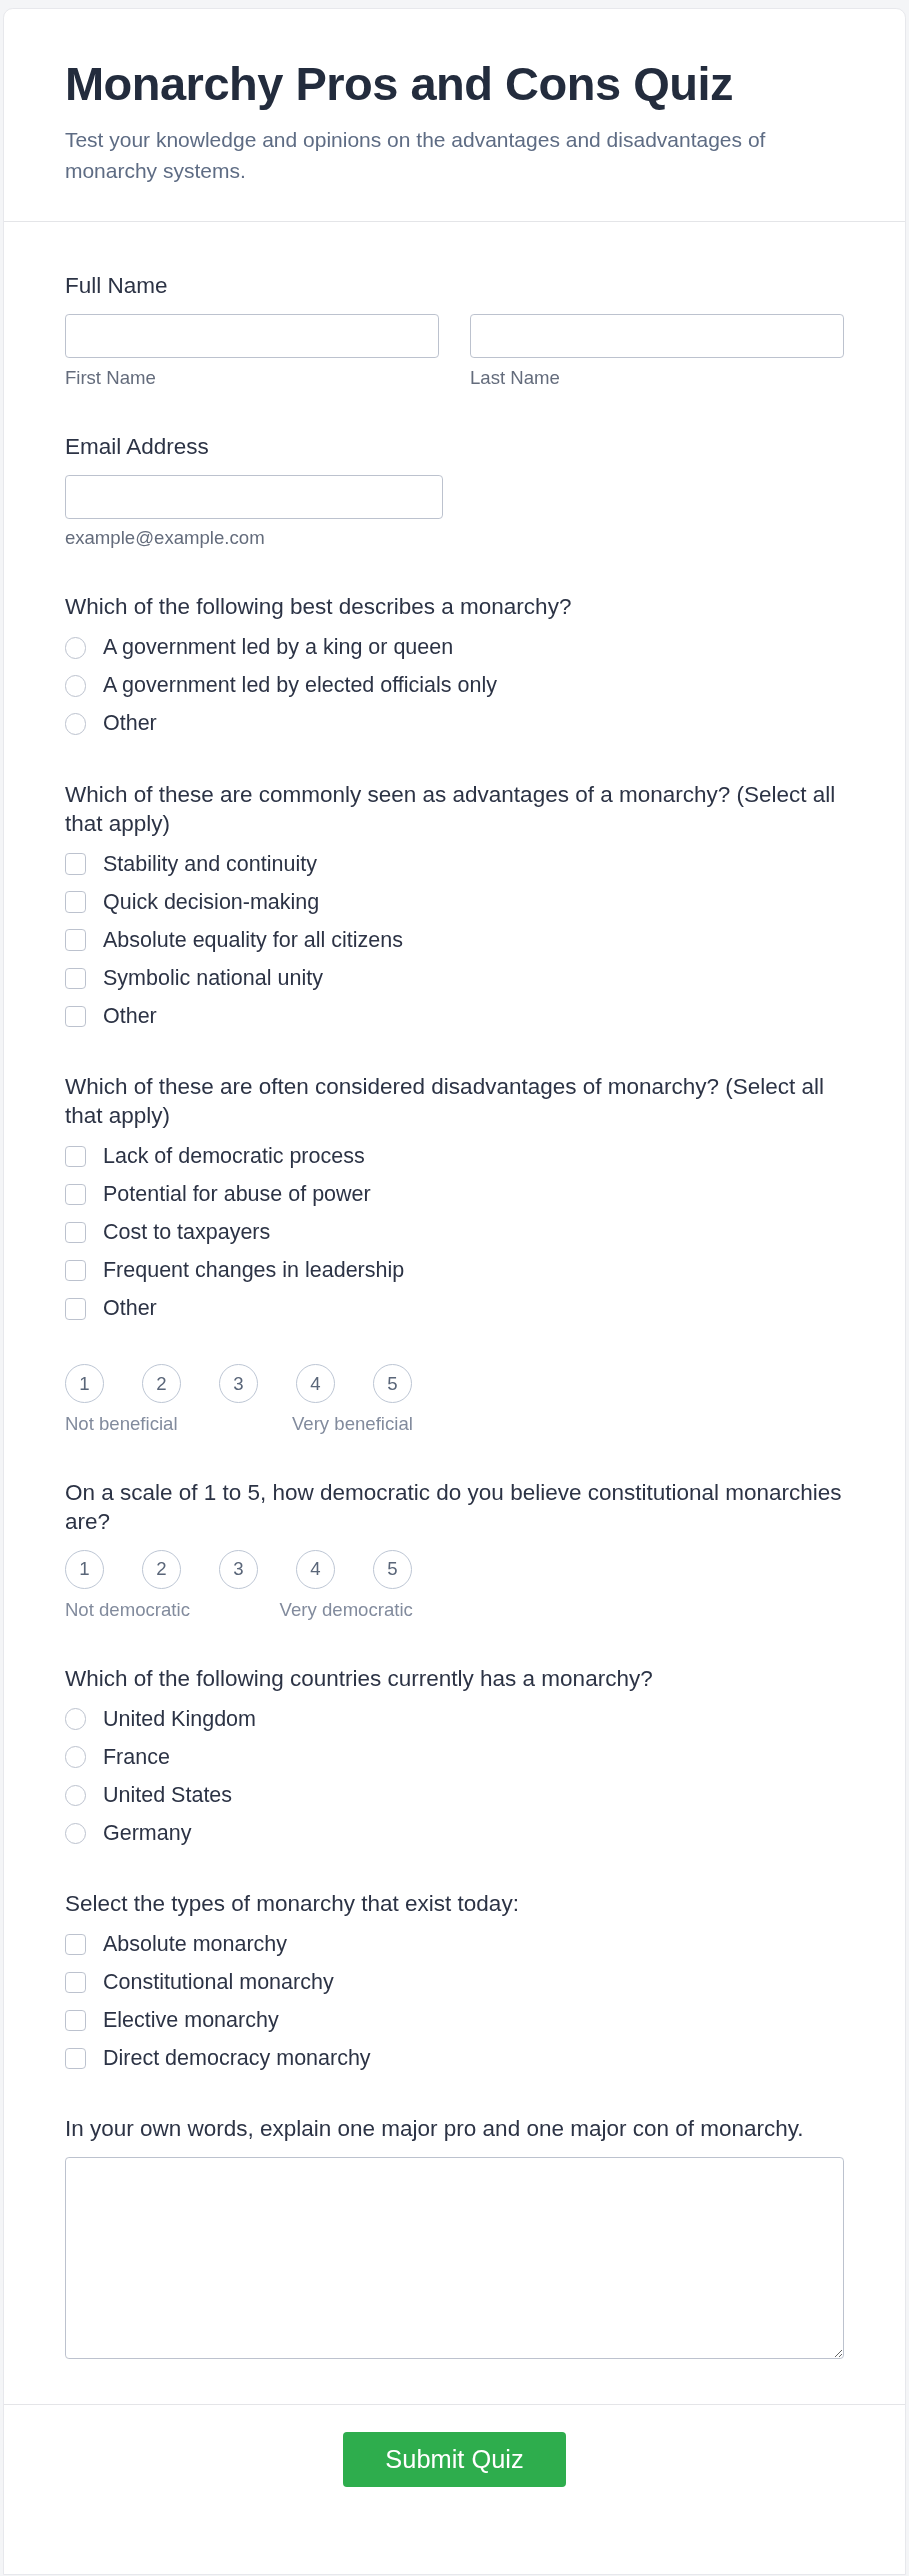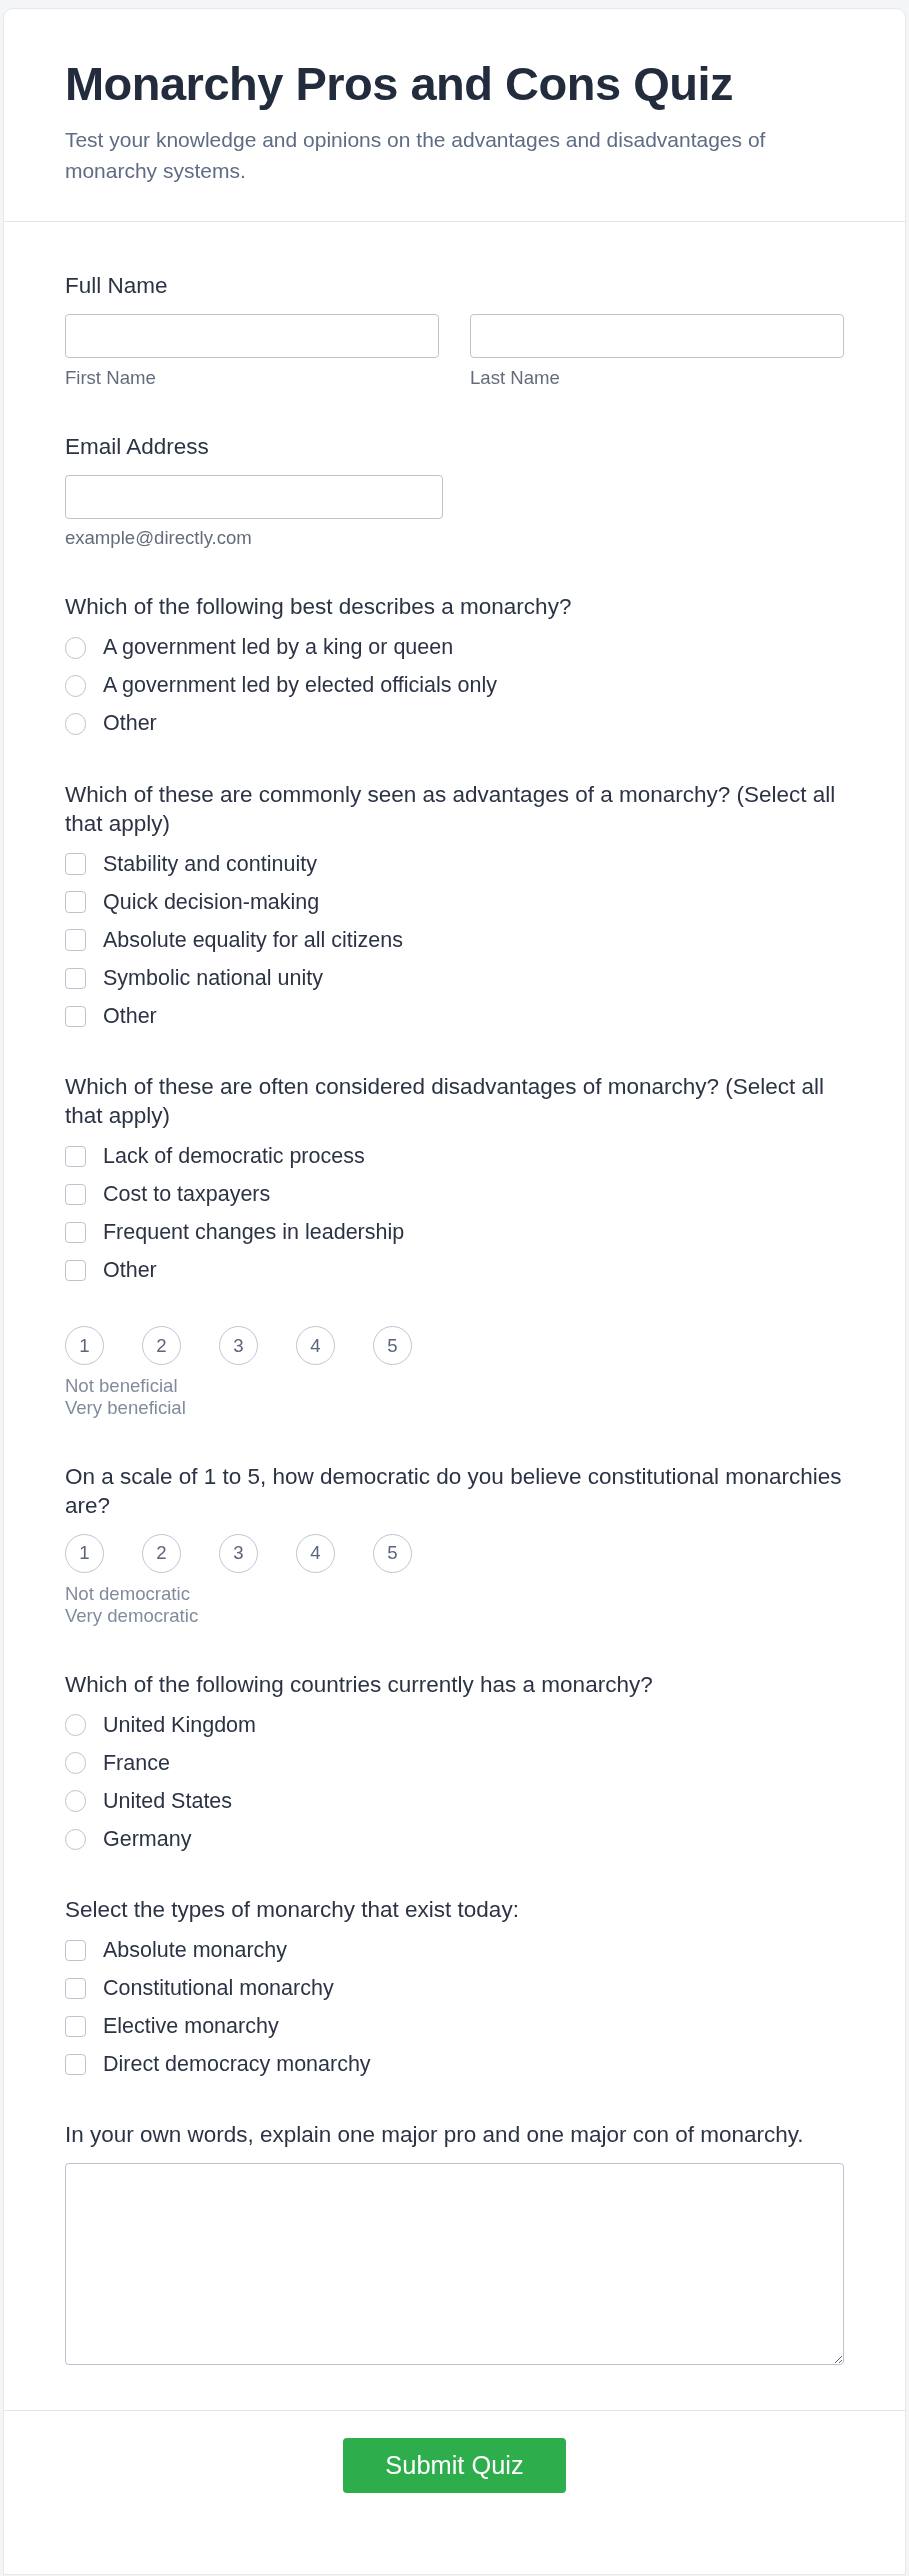--- a/index.html
+++ b/index.html
@@ -79,21 +79,21 @@
     border: 1.5px solid #bdc6d4;
     display: flex; align-items: center; justify-content: center;
     font-size: 18.6px; color: #5a6679;
     cursor: pointer;
     background: #fff;
   }
   .scale-labels {
     width: 348px;
     display: flex; justify-content: space-between;
     margin-top: 9.8px;
-    font-size: 18.6px; color: #828b9d; flex-direction: column;
+    font-size: 18.6px; color: #828b9d;
   }
   .essay {
     width: 100%;
     height: 202px;
     border: 1.5px solid #bcc2ce;
     border-radius: 3.9px;
     resize: vertical;
     padding: 11.7px 13.7px;
     font-size: 21.5px;
     font-family: "Liberation Sans", sans-serif;
@@ -143,21 +143,21 @@
           <input type="text" class="text-input" value="" style="">
           <div class="sublabel">Last Name</div>
         </div>
       </div>
     </section>
 
     <section class="q-block">
       <div class="q-label">Email Address</div>
       <div class="name-col">
         <input type="text" class="text-input" value="" style="">
-        <div class="sublabel">example@directly.com</div>
+        <div class="sublabel">example@example.com</div>
       </div>
     </section>
 
     <section class="q-block">
       <div class="q-label">Which of the following best describes a monarchy?</div>
       <div class="option">
         <span class="radio"></span>
         <span class="option-text">A government led by a king or queen</span>
       </div>
       <div class="option">
@@ -192,20 +192,24 @@
         <span class="checkbox"></span>
         <span class="option-text">Other</span>
       </div>
     </section>
 
     <section class="q-block">
       <div class="q-label">Which of these are often considered disadvantages of monarchy? (Select all that apply)</div>
       <div class="option">
         <span class="checkbox"></span>
         <span class="option-text">Lack of democratic process</span>
+      </div>
+      <div class="option">
+        <span class="checkbox"></span>
+        <span class="option-text">Potential for abuse of power</span>
       </div>
       <div class="option">
         <span class="checkbox"></span>
         <span class="option-text">Cost to taxpayers</span>
       </div>
       <div class="option">
         <span class="checkbox"></span>
         <span class="option-text">Frequent changes in leadership</span>
       </div>
       <div class="option">

